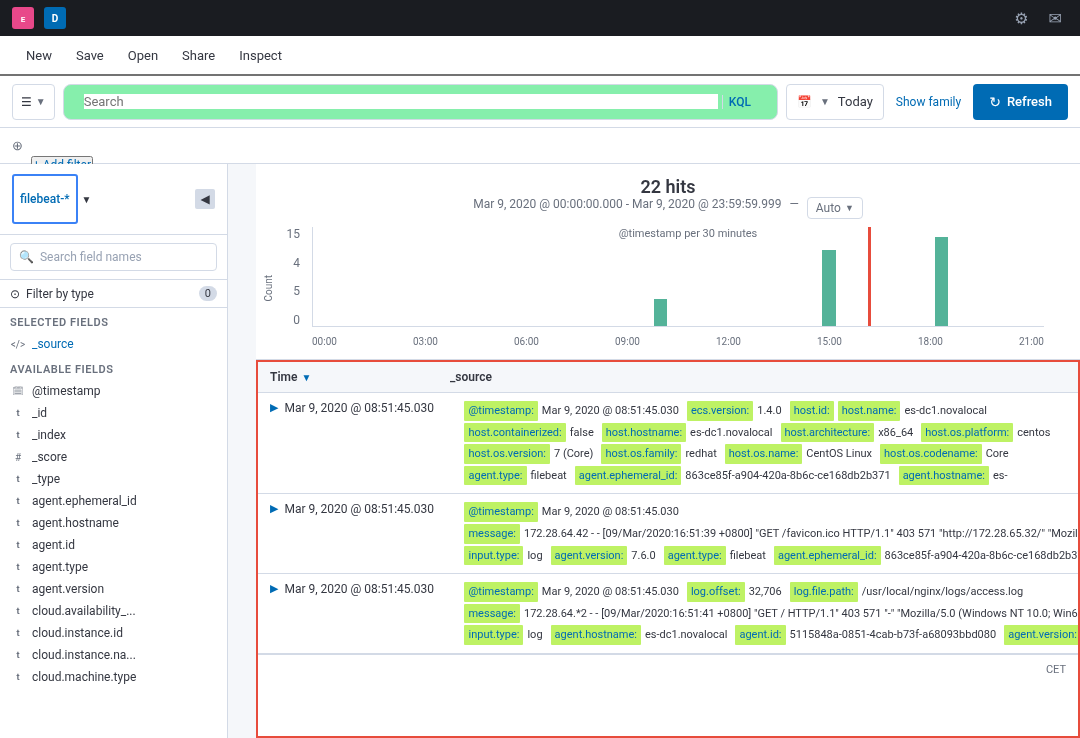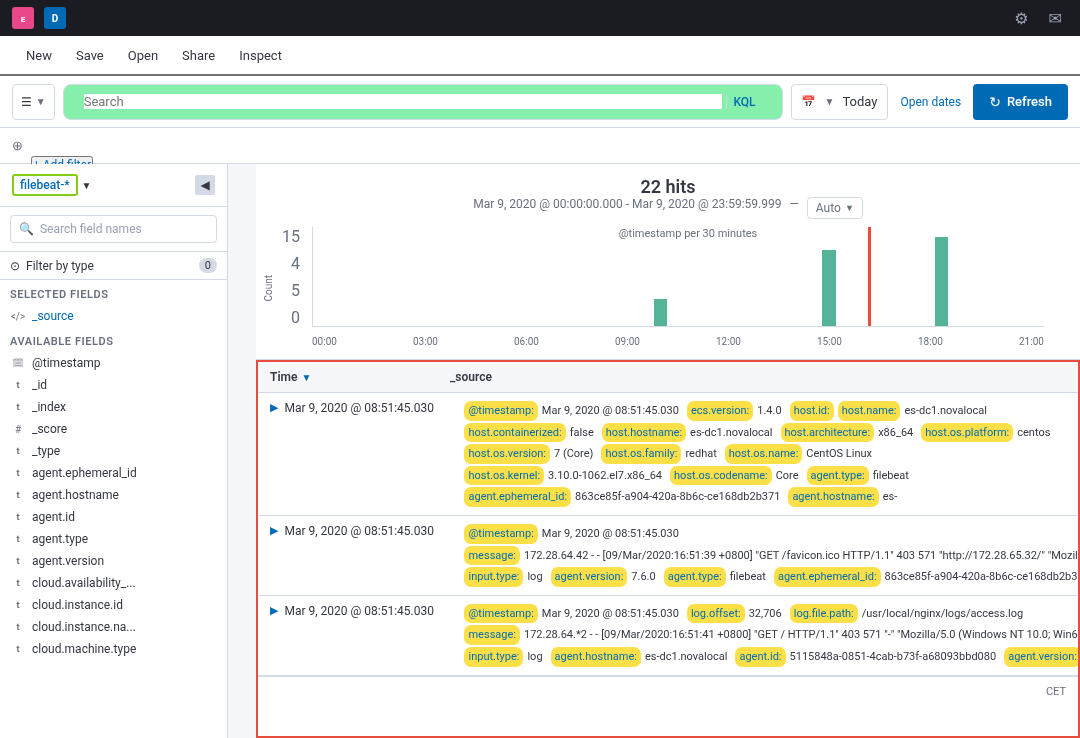--- a/index.html
+++ b/index.html
@@ -55,37 +55,37 @@
     
     .content-area { flex: 1; display: flex; flex-direction: column; overflow: hidden; padding-left: 28px; }
 
     
     .chart-area { background: white; border-bottom: 1px solid #d3dae6; padding: 12px 16px; flex-shrink: 0; }
     .chart-header { text-align: center; margin-bottom: 4px; }
     .chart-hits { font-size: 18px; font-weight: 600; color: #343741; }
     .chart-range { font-size: 12px; color: #69707d; display: flex; align-items: flex-start; justify-content: center; gap: 8px; margin-bottom: 8px; }
     .auto-select { border: 1px solid #d3dae6; border-radius: 4px; padding: 3px 8px; font-size: 12px; display: inline-flex; align-items: center; gap: 4px; cursor: pointer; }
     .chart-container { position: relative; height: 120px; }
-    .chart-y-axis { position: absolute; left: 0; top: 0; bottom: 20px; width: 28px; display: flex; flex-direction: column; justify-content: space-between; align-items: flex-end; font-size: 16px; color: #69707d; }
+    .chart-y-axis { position: absolute; left: 0; top: 0; bottom: 20px; width: 28px; display: flex; flex-direction: column; justify-content: space-between; align-items: flex-end; font-size: 12px; color: #69707d; }
     .chart-plot { position: absolute; left: 40px; right: 20px; top: 0; bottom: 20px; border-bottom: 1px solid #d3dae6; border-left: 1px solid #d3dae6; }
     .chart-bars { display: flex; align-items: flex-end; height: 100%; gap: 2px; padding: 0 4px; }
     .chart-x-axis { position: absolute; left: 40px; right: 20px; bottom: 0; display: flex; justify-content: space-between; font-size: 10px; color: #69707d; }
     .count-label { position: absolute; left: 0; top: 45%; font-size: 10px; color: #69707d; transform: rotate(-90deg) translateX(-50%); transform-origin: left center; white-space: nowrap; left: 8px; top: 50%; }
 
     
     .table-area { flex: 1; overflow-y: auto; background: white; border: 2px solid #e74c3c; }
     .table-header { display: flex; padding: 8px 12px; background: #f5f7fa; border-bottom: 1px solid #d3dae6; font-weight: 600; font-size: 12px; color: #343741; position: sticky; top: 0; z-index: 10; }
     .table-col-time { width: 180px; flex-shrink: 0; display: flex; align-items: center; gap: 4px; }
     .table-col-source { flex: 1; }
     .table-row { border-bottom: 1px solid #d3dae6; }
     .table-row-main { display: flex; padding: 8px 12px; cursor: pointer; }
     .expand-btn { color: #006bb4; margin-right: 6px; cursor: pointer; flex-shrink: 0; font-size: 11px; }
     .row-time { width: 180px; flex-shrink: 0; font-size: 12px; color: #343741; }
     .row-source { flex: 1; font-size: 11px; color: #343741; line-height: 1.6; }
-    .field-key { background: #fde047; color: #006bb4; border-radius: 7px; padding: 1px 4px; margin-right: 2px; font-size: 11px; white-space: nowrap; }
+    .field-key { background: #bef264; color: #006bb4; border-radius: 1px; padding: 1px 4px; margin-right: 2px; font-size: 11px; white-space: nowrap; }
     .field-val { color: #343741; margin-right: 6px; font-size: 11px; white-space: nowrap; }
     .sort-icon { font-size: 10px; color: #006bb4; }
 
     
     ::-webkit-scrollbar { width: 6px; }
     ::-webkit-scrollbar-track { background: #f5f7fa; }
     ::-webkit-scrollbar-thumb { background: #c9d0d9; border-radius: 3px; }
 
     .row-source-wrap { display: flex; flex-wrap: wrap; gap: 2px; align-items: flex-start; }
     .kv-pair { display: inline-flex; align-items: baseline; gap: 2px; }
@@ -124,40 +124,40 @@
   </div>
   <div class="search-bar" style="flex:1;">
     <input class="search-input" style="flex: 1 1 0%; border: none; outline: none; font-size: 13px;" placeholder="Search">
     <span class="kql-badge">KQL</span>
   </div>
   <div class="date-selector">
     <span>📅</span>
     <span style="font-size:10px; color:#69707d;">▼</span>
     <span style="font-size:13px;">Today</span>
   </div>
-  <button class="show-dates-btn">Open dates</button>
+  <button class="show-dates-btn">Show family</button>
   <button class="refresh-btn">
     <span style="font-size:14px;">↻</span>
     <span>Refresh</span>
   </button>
 </div>
 
 <div class="filter-bar">
   <span style="font-size:13px; color:#69707d;">⊕</span>
   <button class="filter-btn">
     <span>+ Add filter</span>
   </button>
 </div>
 
 <div class="main-layout">
 
   <div class="sidebar">
     <div class="sidebar-header">
       <div class="index-pattern-selector">
-        <span class="index-pattern-text" style="font-size:12px; color:#006bb4; border: 2px solid #84cc16; padding: 2px 6px; border-radius:3px;">filebeat-*</span>
+        <span class="index-pattern-text" style="font-size:12px; color:#006bb4; border: 2px solid #3b82f6; padding: 16px 6px; border-radius:3px;">filebeat-*</span>
         <span style="font-size:10px; color:#343741;">▼</span>
       </div>
       <div class="collapse-btn" style="margin-left:auto;">◀</div>
     </div>
 
     <div class="sidebar-search">
       <div class="field-search-input" style="display:flex; align-items:center; gap:6px;">
         <span style="color:#69707d; font-size:12px;">🔍</span>
         <span style="color:#98a2b3; font-size:12px;">Search field names</span>
       </div>
@@ -384,24 +384,20 @@
                 </span>
               <span class="kv-pair">
                   <span class="field-key">host.os.family:</span>
                   <span class="field-val">redhat</span>
                 </span>
               <span class="kv-pair">
                   <span class="field-key">host.os.name:</span>
                   <span class="field-val">CentOS Linux</span>
                 </span>
               <span class="kv-pair">
-                  <span class="field-key">host.os.kernel:</span>
-                  <span class="field-val">3.10.0-1062.el7.x86_64</span>
-                </span>
-              <span class="kv-pair">
                   <span class="field-key">host.os.codename:</span>
                   <span class="field-val">Core</span>
                 </span>
               <span class="kv-pair">
                   <span class="field-key">agent.type:</span>
                   <span class="field-val">filebeat</span>
                 </span>
               <span class="kv-pair">
                   <span class="field-key">agent.ephemeral_id:</span>
                   <span class="field-val">863ce85f-a904-420a-8b6c-ce168db2b371</span>

